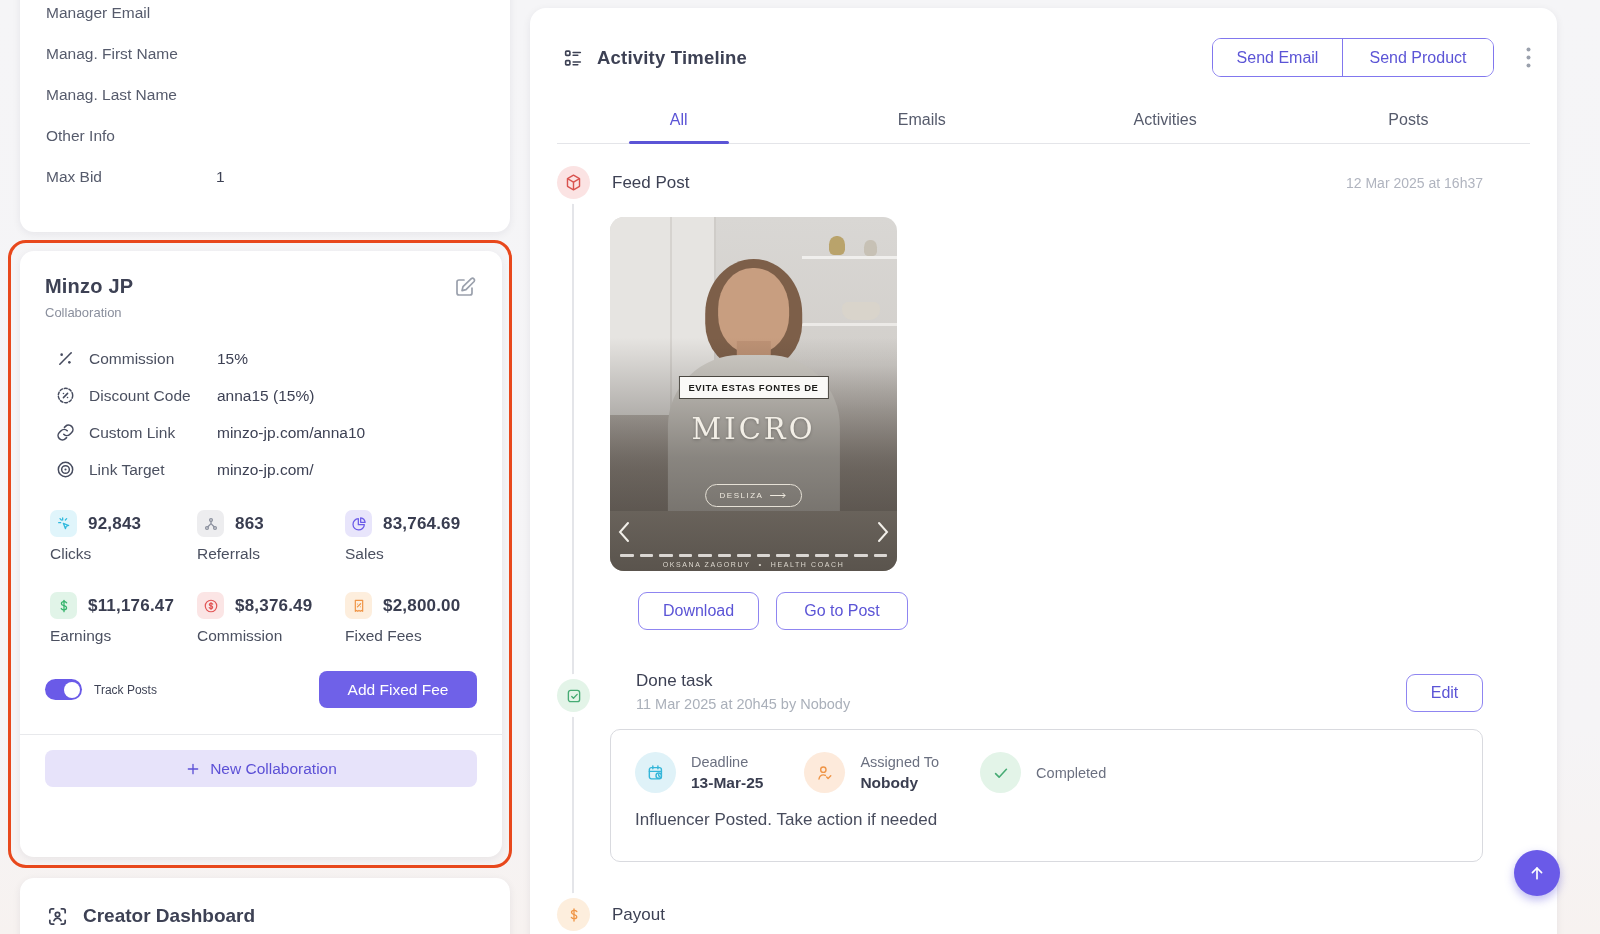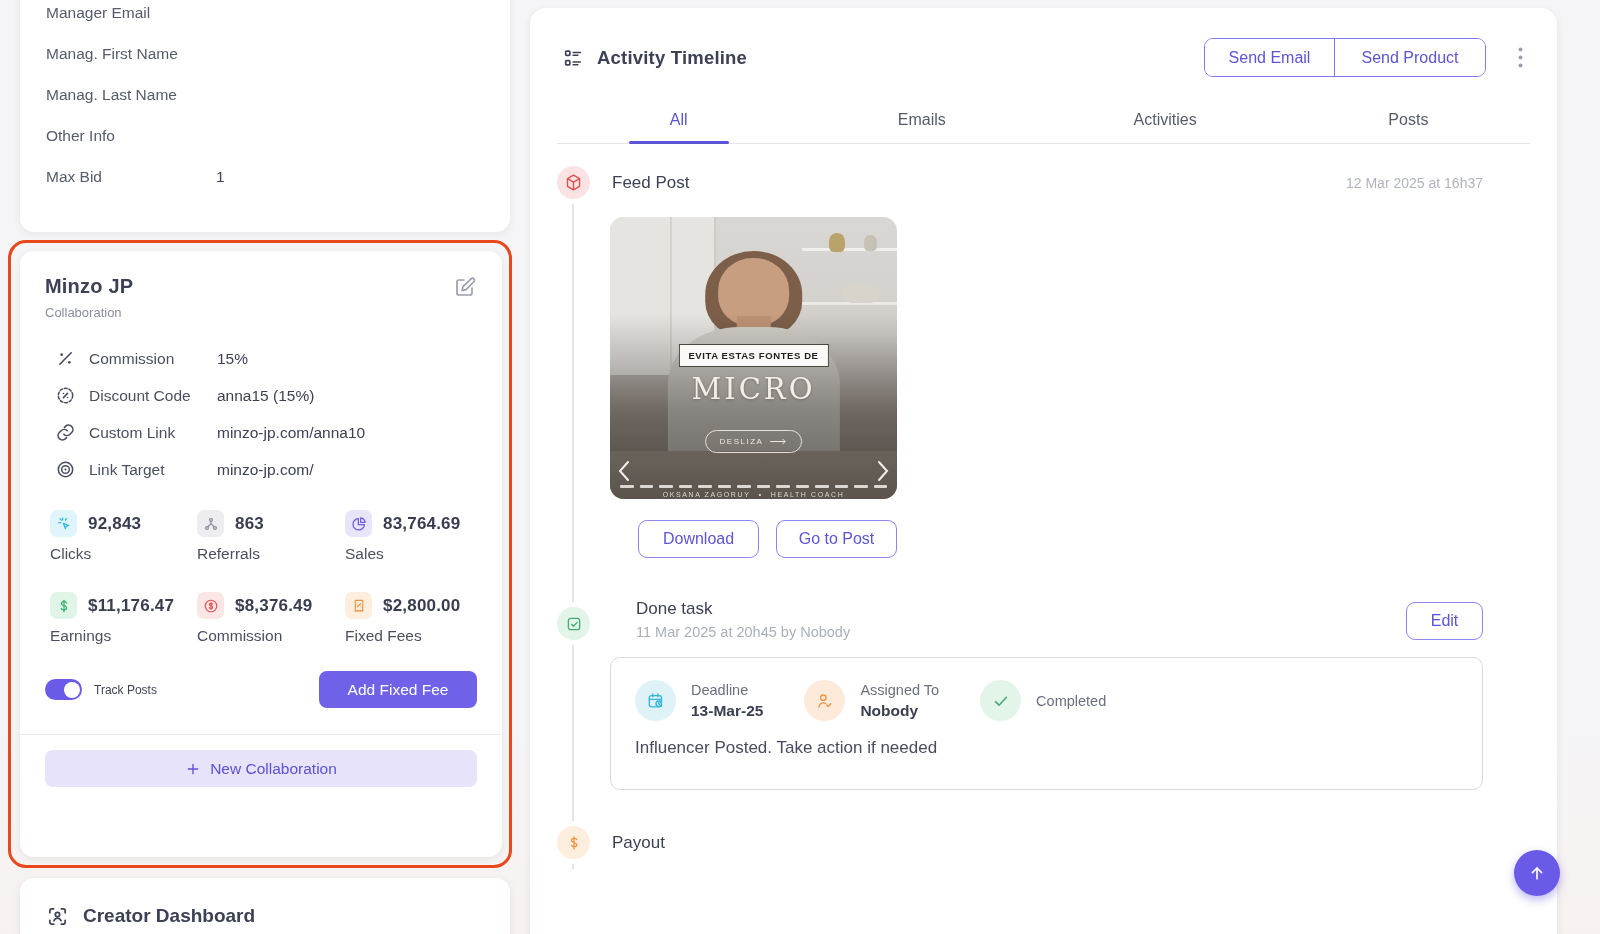--- a/index.html
+++ b/index.html
@@ -63,21 +63,21 @@
   .btn-ghost {
     margin:15px 0 0 0; width:100%; height:37px; border-radius:8px; background:#e7e3fa; color:#5c50d6;
     font-size:15.5px; display:flex; align-items:center; justify-content:center; gap:9px; cursor:pointer;
   }
   .creator-card { left:20px; top:878px; width:490px; height:76px; padding:24px 26px; display:flex; align-items:center; }
   .cd-icon { width:23px; height:23px; color:#3d4154; margin-right:14px; }
   .cd-title { font-size:19px; font-weight:700; color:#3d4154; }
 
   
   .panel { left:530px; top:8px; width:1027px; height:942px; border-radius:16px; padding:0; }
-  .p-head { display:flex; align-items:center; padding:30px 28px 0 32px; }
+  .p-head { display:flex; align-items:center; padding:30px 20px 0 32px; }
   .p-title-ic { width:22px; height:22px; color:#3d4154; margin-right:13px; }
   .p-title { font-size:18.5px; font-weight:700; color:#3d4154; letter-spacing:.2px; }
   .btn-group { margin-left:auto; display:flex; border:1.5px solid #8177ee; border-radius:9px; overflow:hidden; height:39px; }
   .bg-btn { display:flex; align-items:center; justify-content:center; color:#5b54d6; font-size:16px; font-weight:500; cursor:pointer; background:#fff; }
   .bg-btn.first { width:130px; border-right:1.5px solid #8177ee; }
   .bg-btn.second { width:150px; }
   .kebab { margin-left:25px; color:#9aa0ac; cursor:pointer; width:18px; display:flex; justify-content:center; }
   .tabs { display:flex; margin:20px 27px 0 27px; border-bottom:1px solid #e4e5e9; height:47px; }
   .tab { flex:1; display:flex; align-items:center; justify-content:center; font-size:16px; color:#565b6c; cursor:pointer; position:relative; }
   .tab.active { color:#5b54d6; }
@@ -91,21 +91,21 @@
   .b-red    { background:#fbe3e3; color:#d9534f; }
   .b-green  { background:#e3f4e8; color:#46ab74; }
   .b-orange { background:#fdeedd; color:#ef9547; }
   .tl-title { font-size:17px; color:#3d4154; margin-left:22px; }
   .tl-time { margin-left:auto; font-size:14px; color:#b0b4bf; }
   .tl-sub { font-size:14.5px; color:#aab0ba; margin-top:5px; }
   .tl-body { margin-left:53px; }
   .feed-item { padding-top:22px; }
 
   
-  .post-img { margin-top:18px; width:287px; height:282px; border-radius:14px; overflow:hidden; position:relative;
+  .post-img { margin-top:18px; width:287px; height:354px; border-radius:14px; overflow:hidden; position:relative;
     background:linear-gradient(180deg,#d9d7d4 0%,#d2cfcb 42%,#a29a92 72%,#8f8780 100%); }
   .pi-cabinet { position:absolute; left:0; top:0; width:37%; height:56%; background:#e6e4e1; border-right:2px solid #cfccc8; }
   .pi-cabinet::after { content:""; position:absolute; left:58%; top:0; bottom:0; width:2px; background:#d6d3cf; }
   .pi-shelf { position:absolute; right:0; top:11%; width:33%; height:3px; background:#f0efed; }
   .pi-shelf2 { position:absolute; right:0; top:30%; width:33%; height:3px; background:#eceae7; }
   .pi-item1 { position:absolute; right:18%; top:5.5%; width:16px; height:19px; border-radius:45% 45% 30% 30%; background:#b9a36b; }
   .pi-item2 { position:absolute; right:7%; top:6.5%; width:13px; height:16px; border-radius:45% 45% 30% 30%; background:#c7c1b5; }
   .pi-pot { position:absolute; right:6%; top:24%; width:38px; height:18px; border-radius:6px 6px 10px 10px; background:#d9d4cb; }
   .pi-hair { position:absolute; left:50%; top:12%; transform:translateX(-50%); width:34%; height:31%; border-radius:50% 50% 42% 42%; background:#7d5f49; }
   .pi-face { position:absolute; left:50%; top:14.5%; transform:translateX(-50%); width:25%; height:24%; border-radius:48% 48% 44% 44%; background:#c89e80; }
@@ -127,21 +127,21 @@
   .pi-dashes span { flex:1; height:2.5px; background:rgba(250,248,244,.8); border-radius:1px; }
   .pi-credit { position:absolute; left:0; right:0; top:96.8%; display:flex; justify-content:center; gap:8px; align-items:center;
     color:#ddd8cf; font-size:7px; letter-spacing:1.6px; white-space:nowrap; }
   .pi-credit i { font-style:normal; font-size:8px; }
 
   .post-actions { display:flex; gap:17px; margin-top:21px;margin-left:28px; }
   .btn-outline {
     height:38px; border:1.5px solid #8f85f1; border-radius:9px; color:#5b54d6; font-size:16px; font-weight:500;
     display:flex; align-items:center; justify-content:center; cursor:pointer; background:#fff;
   }
-  .w-dl { width:121px; } .w-gp { width:121px; } .w-edit { width:77px; }
+  .w-dl { width:121px; } .w-gp { width:132px; } .w-edit { width:77px; }
 
   .done-item { margin-top:41px; }
   .done-head { display:flex; align-items:flex-end;gap:24px; }
   .done-texts { margin-left:22px; }
   .done-title { font-size:17px; color:#3d4154; }
   .edit-btn { margin-left:auto; }
   .task-card { margin-left:53px; margin-top:17px; width:873px; height:133px; border:1px solid #d9dadf; border-radius:10px;
     padding:22px 24px; background:#fff; }
   .task-meta { display:flex; align-items:flex-start; gap:41px; }
   .tm-group { display:flex; align-items:center; }

